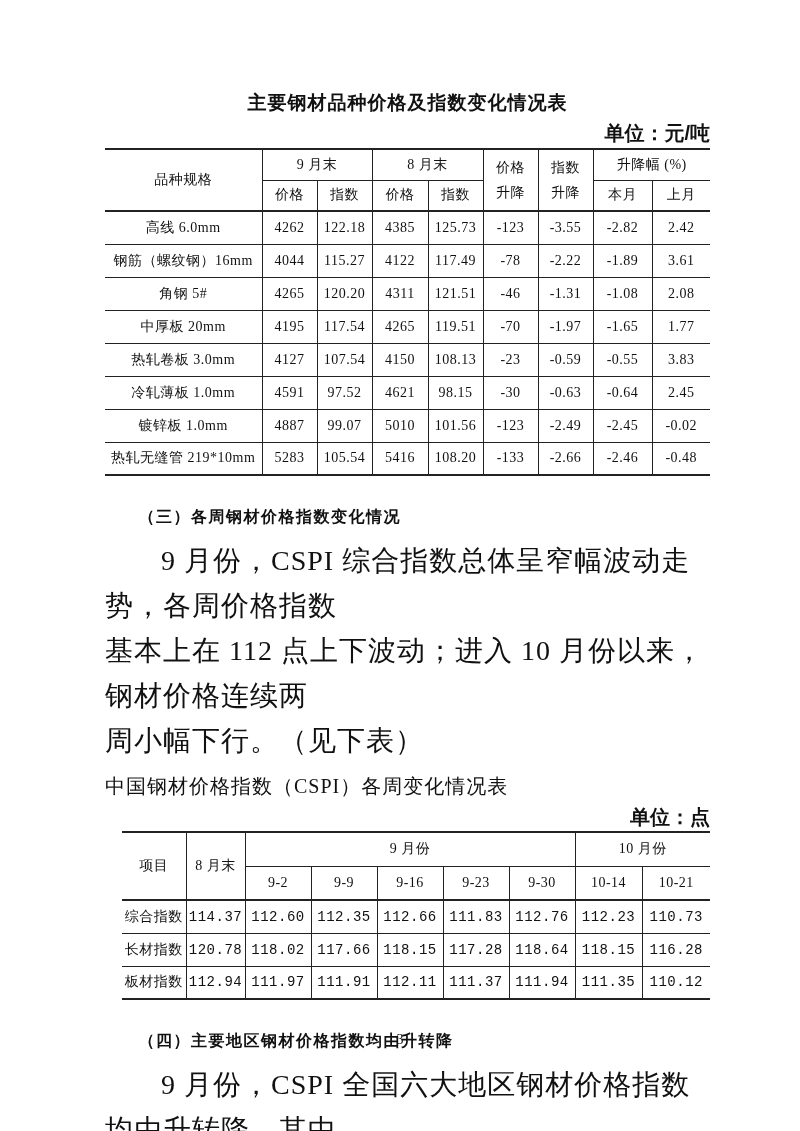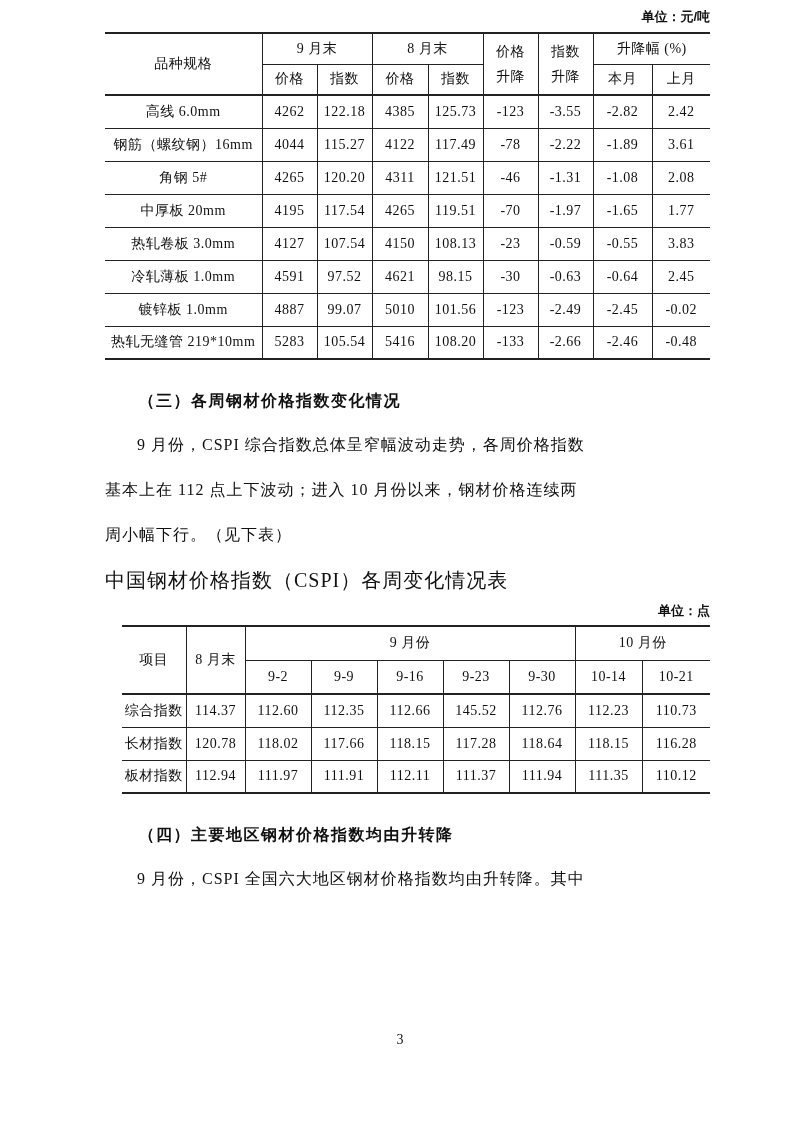--- a/index.html
+++ b/index.html
@@ -8,55 +8,56 @@
     width:800px; height:1131px; position:relative; overflow:hidden;
     font-family:"Liberation Serif","DejaVu Serif",serif; color:#111;
   }
   .content { position:absolute; left:105px; top:0; width:605px; }
 
   .doc-title {
     text-align:center; margin-top:90px;
     font-family:"Liberation Sans","DejaVu Sans",sans-serif;
     font-weight:bold; font-size:19px; letter-spacing:1px; line-height:26px;
   }
-  .unit { text-align:right; font-weight:bold; font-size:13px; margin-top:7px; line-height:20px; }
+  .unit { text-align:right; font-weight:bold; font-size:20px; margin-top:7px; line-height:20px; }
   .unit-sans { font-family:"Liberation Sans","DejaVu Sans",sans-serif; }
 
   table { border-collapse:collapse; table-layout:fixed; width:605px; margin-top:5px; }
   td {
     border:1px solid #222; text-align:center; vertical-align:middle;
     font-size:14px; padding:0; letter-spacing:0.5px;
   }
   tr > td:first-child { border-left:none; }
   tr > td:last-child  { border-right:none; }
   thead tr:first-child td { border-top:2px solid #222; }
   tbody tr:first-child td { border-top-width:2px; }
   tbody tr:last-child  td { border-bottom-width:2px; }
 
   .t1 thead tr { height:31px; }
   .t1 tbody tr { height:33px; }
   .two-line { line-height:1.8; }
 
   .sec-head { font-weight:bold; font-size:16px; letter-spacing:1.5px; margin-top:26px; text-indent:2.1em; line-height:30px; }
-  .para { font-size:16px; letter-spacing:1px; line-height:45px; margin-top:6px; }
+  .para { font-size:28px; letter-spacing:1px; line-height:45px; margin-top:6px; }
   .para .indent { text-indent:2em; }
 
   .tbl-title { text-align:left; font-size:20px; letter-spacing:1px; margin-top:9px; line-height:28px; }
 
   .t2 { width:588px; margin-left:17px; margin-top:4px; }
   .t2 thead tr { height:34px; }
-  .t2 tbody tr { height:33px; }
+  .t2 tbody tr { height:33px;font-family:Liberation Mono, monospace; }
 
   .page-num { position:absolute; left:0; top:1032px; width:800px; text-align:center; font-size:14px; }
 </style>
 </head>
 <body>
 
 <div class="content">
 
+  <div class="doc-title">主要钢材品种价格及指数变化情况表</div>
   <div class="unit unit-sans">单位：元/吨</div>
 
   <table class="t1">
     <colgroup>
       <col style="width:157px">
         <col style="width:55px">
         <col style="width:55px">
       <col style="width:56px">
         <col style="width:55px">
         <col style="width:55px">
@@ -219,21 +220,21 @@
         <td>10-21</td>
       </tr>
     </thead>
     <tbody>
       <tr>
         <td>综合指数</td>
         <td>114.37</td>
         <td>112.60</td>
         <td>112.35</td>
         <td>112.66</td>
-        <td>145.52</td>
+        <td>111.83</td>
         <td>112.76</td>
         <td>112.23</td>
         <td>110.73</td>
       </tr>
       <tr>
         <td>长材指数</td>
         <td>120.78</td>
         <td>118.02</td>
         <td>117.66</td>
         <td>118.15</td>

